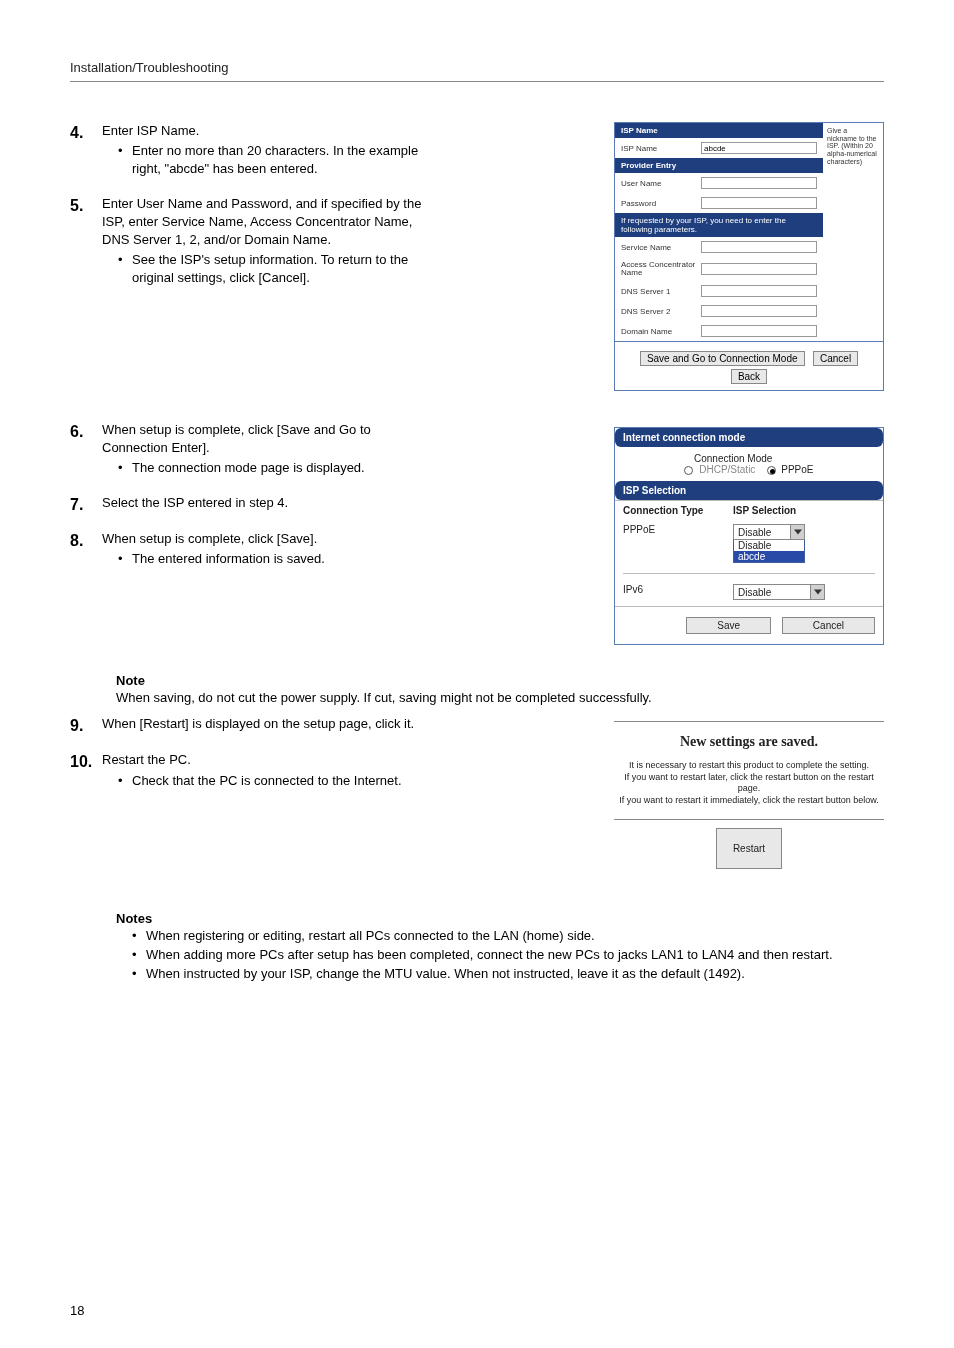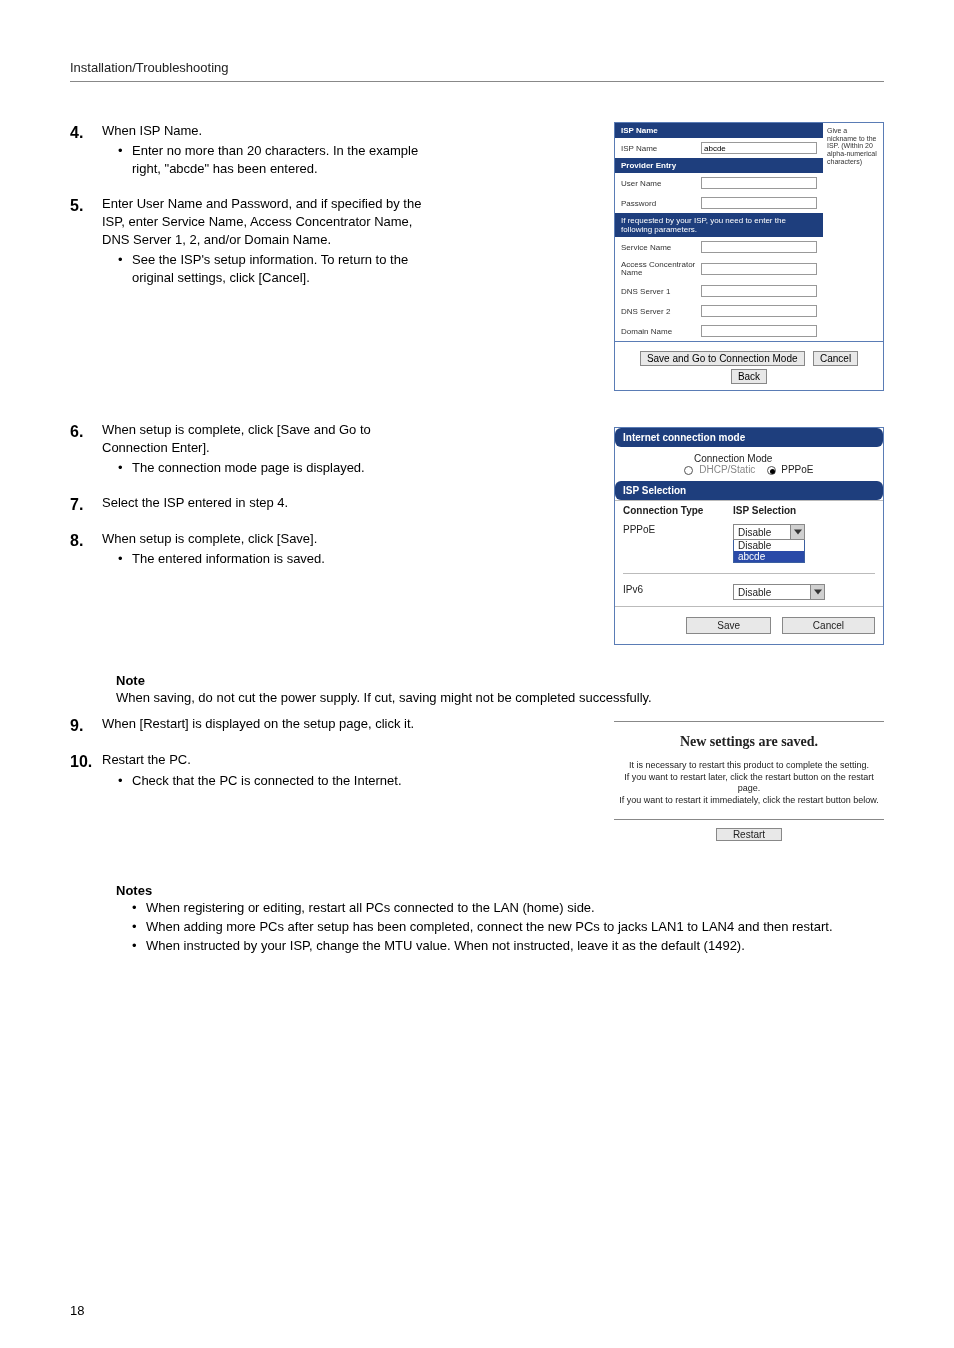--- a/index.html
+++ b/index.html
@@ -223,21 +223,21 @@
   .restart-btnrow {
     border-top: 1px solid #888;
     margin-top: 12px;
     padding: 8px 0;
   }
   .restart-btn {
     display: inline-block;
     border: 1px solid #888;
     background: #e8e8e8;
     font-size: 10px;
-    padding: 0 16px;
+    padding: 14px 16px;
   }
 
   .notes-list {
     list-style: none;
     padding-left: 16px;
     margin: 2px 0 0 46px;
     font-size: 13px;
   }
   .notes-list li {
     position: relative;
@@ -260,21 +260,21 @@
 <body>
 
 <div class="header-line">Installation/Troubleshooting</div>
 
 <div class="content">
 
   <div class="left-col">
     <div class="step">
       <div class="step-num">4.</div>
       <div class="step-body">
-        <span class="step-title">When ISP Name.</span>
+        <span class="step-title">Enter ISP Name.</span>
         <ul class="sub-bullet">
           <li>Enter no more than 20 characters. In the example right, "abcde" has been entered.</li>
         </ul>
       </div>
     </div>
     <div class="step">
       <div class="step-num">5.</div>
       <div class="step-body">
         <span class="step-title">Enter User Name and Password, and if specified by the ISP, enter Service Name, Access Concentrator Name, DNS Server 1, 2, and/or Domain Name.</span>
         <ul class="sub-bullet">

